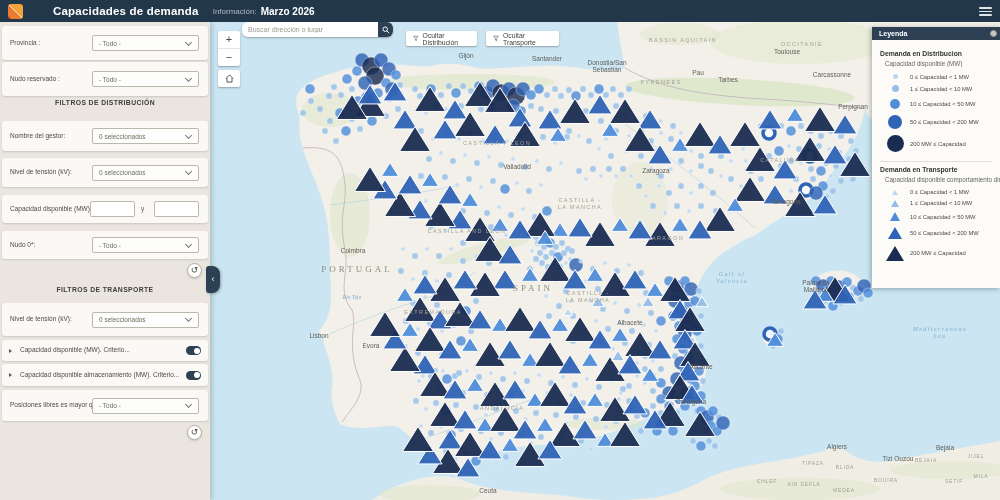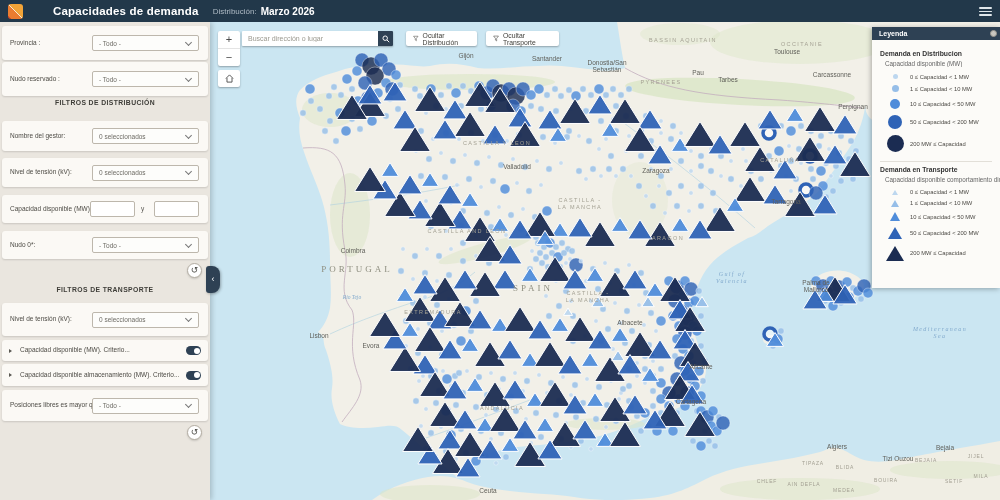--- a/index.html
+++ b/index.html
@@ -56,22 +56,22 @@
   .lbl-sea{font-family:"Liberation Serif",serif;font-style:italic;font-size:6px;letter-spacing:1.4px;fill:#82aacd;text-anchor:middle;}
   .lbl-river{font-family:"Liberation Serif",serif;font-style:italic;font-size:5.5px;fill:#82aacd;text-anchor:middle;}
 
   
   .zoomgroup{position:absolute;left:8px;top:9px;width:22px;background:#fff;border-radius:2px;
              box-shadow:0 1px 2px rgba(0,0,0,.3);overflow:hidden;}
   .zbtn{height:17px;text-align:center;font-size:11px;color:#4a4a4a;line-height:17px;cursor:pointer;}
   .zbtn+.zbtn{border-top:1px solid #e4e4e4;}
   .homebtn{position:absolute;left:8px;top:48px;width:22px;height:17px;background:#fff;border-radius:2px;
            box-shadow:0 1px 2px rgba(0,0,0,.3);display:flex;align-items:center;justify-content:center;cursor:pointer;}
-  .searchbox{position:absolute;left:32px;top:9px;width:151px;height:15px;display:flex;
-             box-shadow:0 1px 2px rgba(0,0,0,.3);border-radius:1px;overflow:hidden;text-decoration:underline;}
+  .searchbox{position:absolute;left:32px;top:0;width:151px;height:15px;display:flex;
+             box-shadow:0 1px 2px rgba(0,0,0,.3);border-radius:6px;overflow:hidden;text-decoration:underline;}
   .searchbox input{flex:1;border:none;outline:none;font-size:7px;padding:0 6px;color:#444;
                    font-family:"Liberation Sans",sans-serif;background:#fff;}
   .searchbox input::placeholder{color:#9b998f;}
   .searchbtn{width:15px;height:15px;background:#2e4154;display:flex;align-items:center;justify-content:center;cursor:pointer;}
   .mapbtn{position:absolute;top:9px;height:15px;background:#fff;border-radius:2px;
           box-shadow:0 1px 2px rgba(0,0,0,.3);display:flex;align-items:center;justify-content:center;
           font-size:6.8px;color:#3f3e39;cursor:pointer;padding:0 7px;box-sizing:border-box;}
   .mapbtn svg{margin-right:4px;}
   .btn-dist{left:196px;width:71px;}
   .btn-trans{left:276px;width:73px;}
@@ -1019,21 +1019,21 @@
             </span>
           <span class="leg-lab">200 MW ≤ Capacidad</span>
           </div>
       </div>
     </div>
   </div>
 
   <div class="topbar">
     <div class="logo"></div>
     <div class="app-title">Capacidades de demanda</div>
-    <div class="info-label">Distribución:</div>
+    <div class="info-label">Información:</div>
     <div class="info-value">Marzo 2026</div>
     <div class="burger">
         <i></i>
         <i></i>
         <i></i>
       </div>
   </div>
 
   <div class="sidebar">
     <div class="card" style="top:4px;height:34px">

